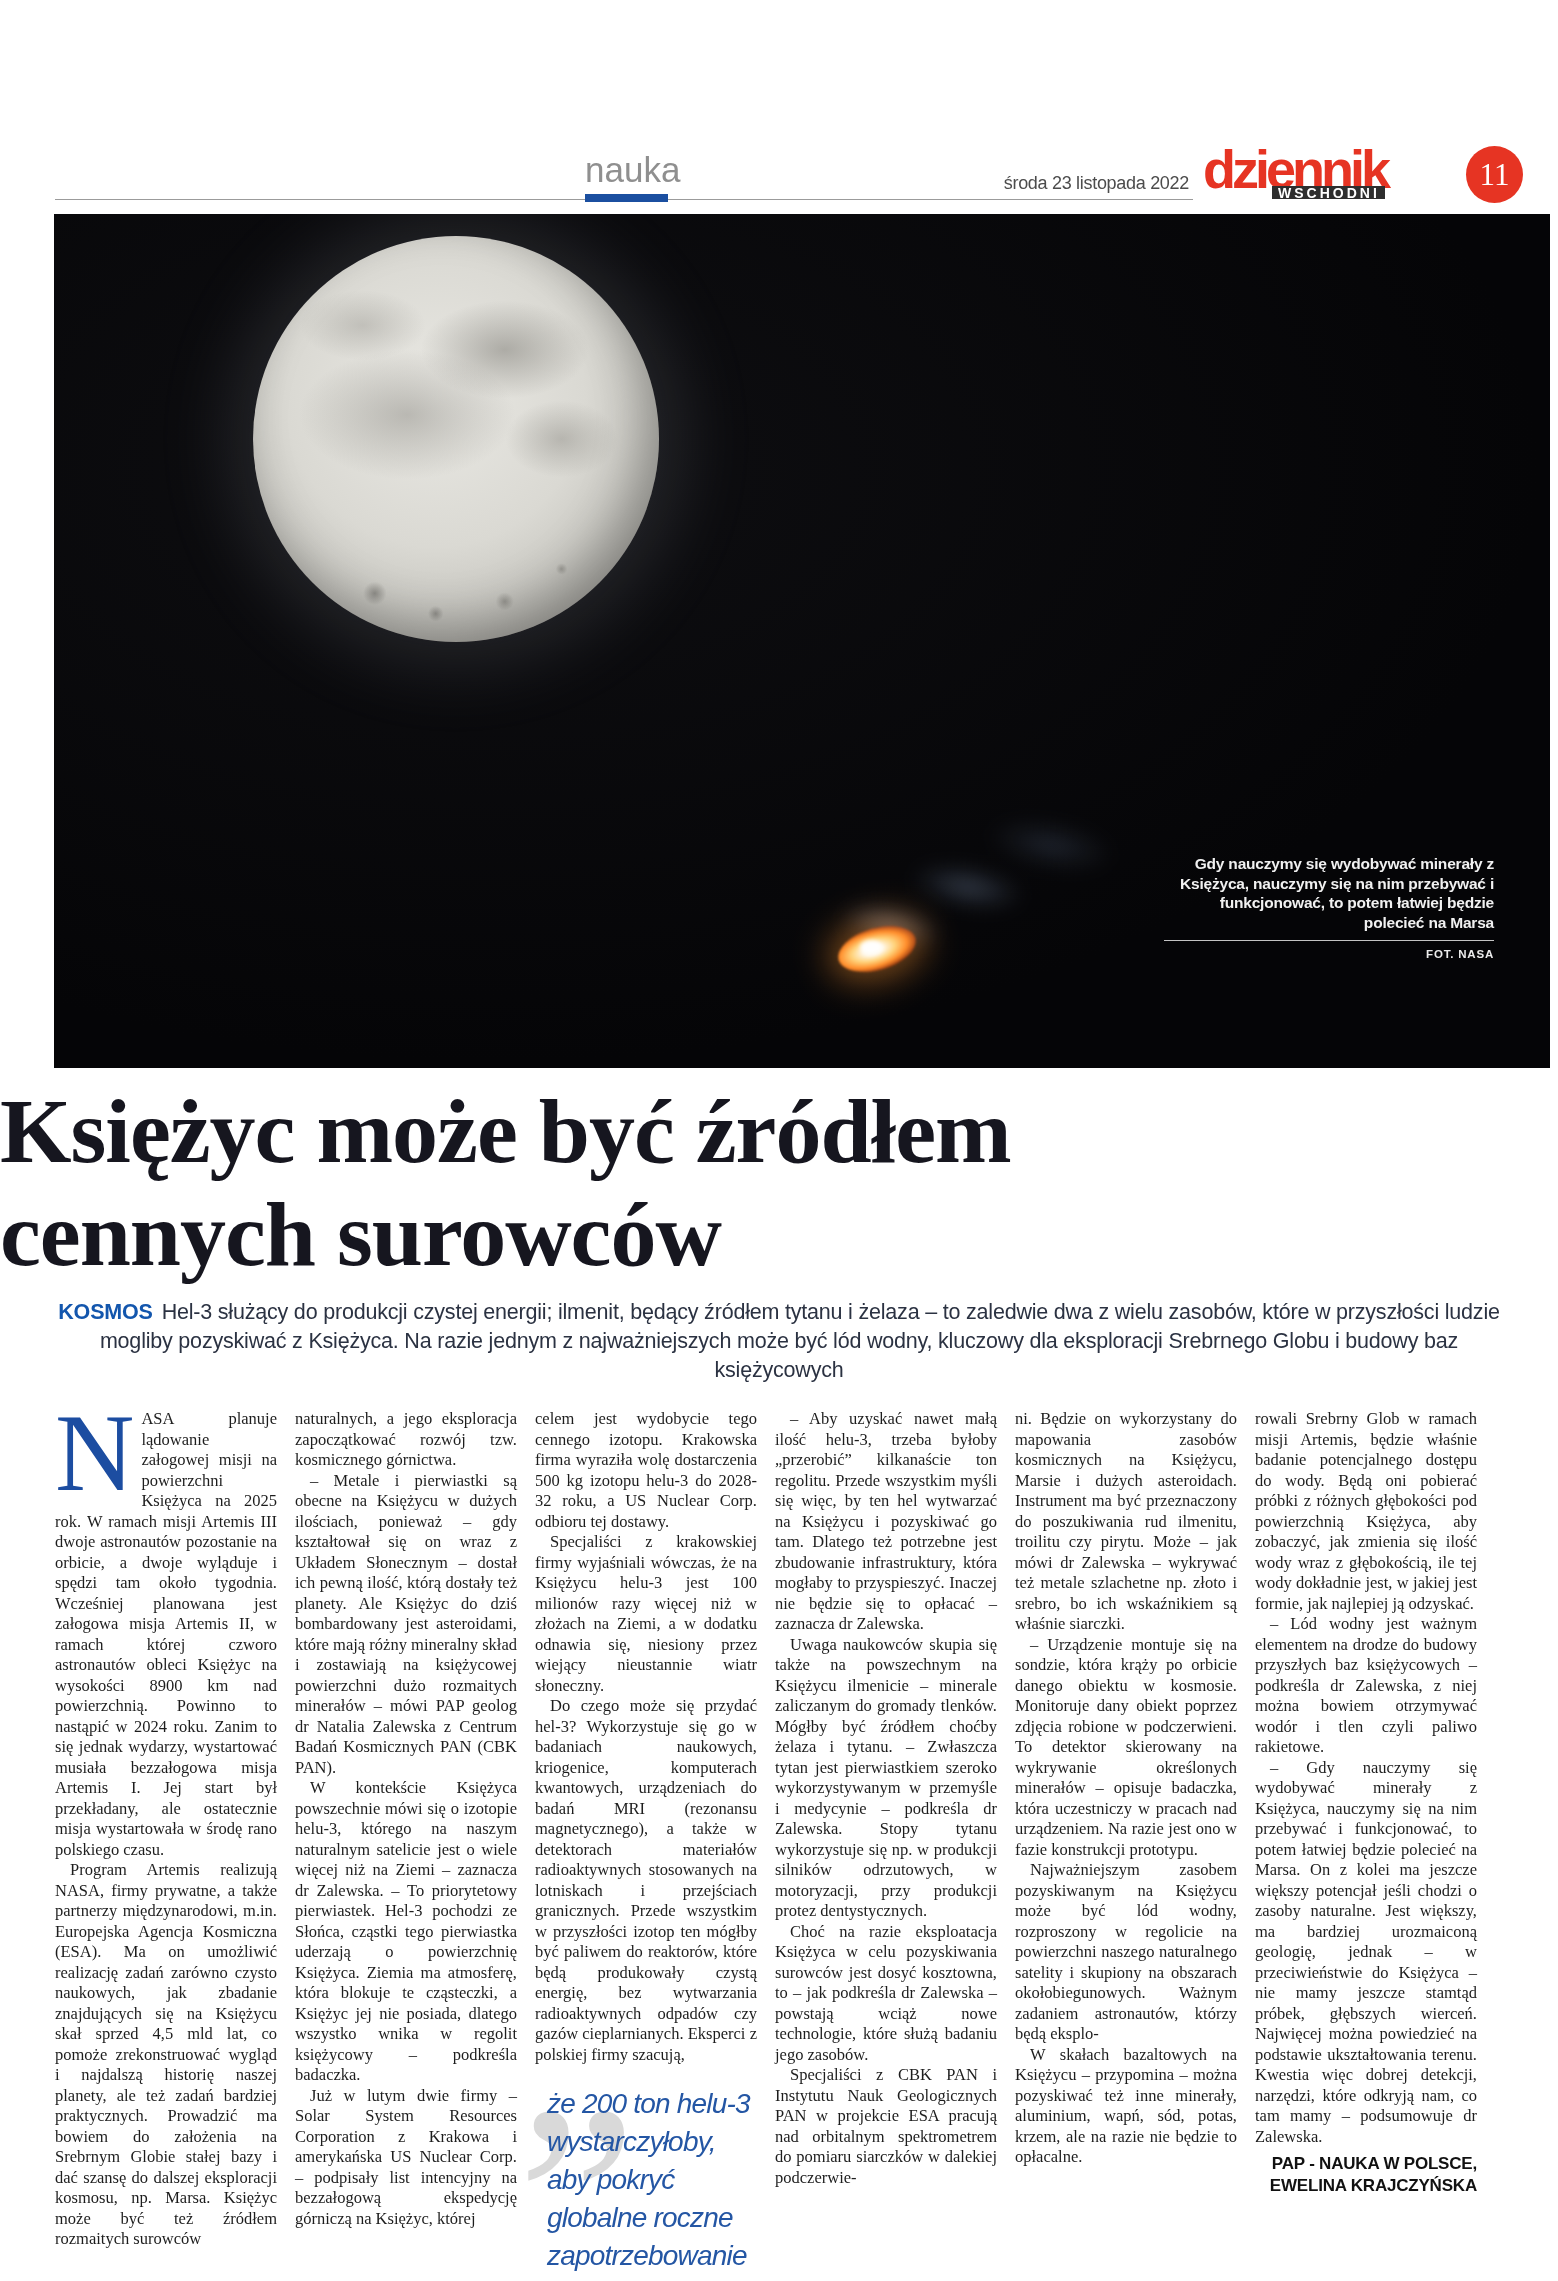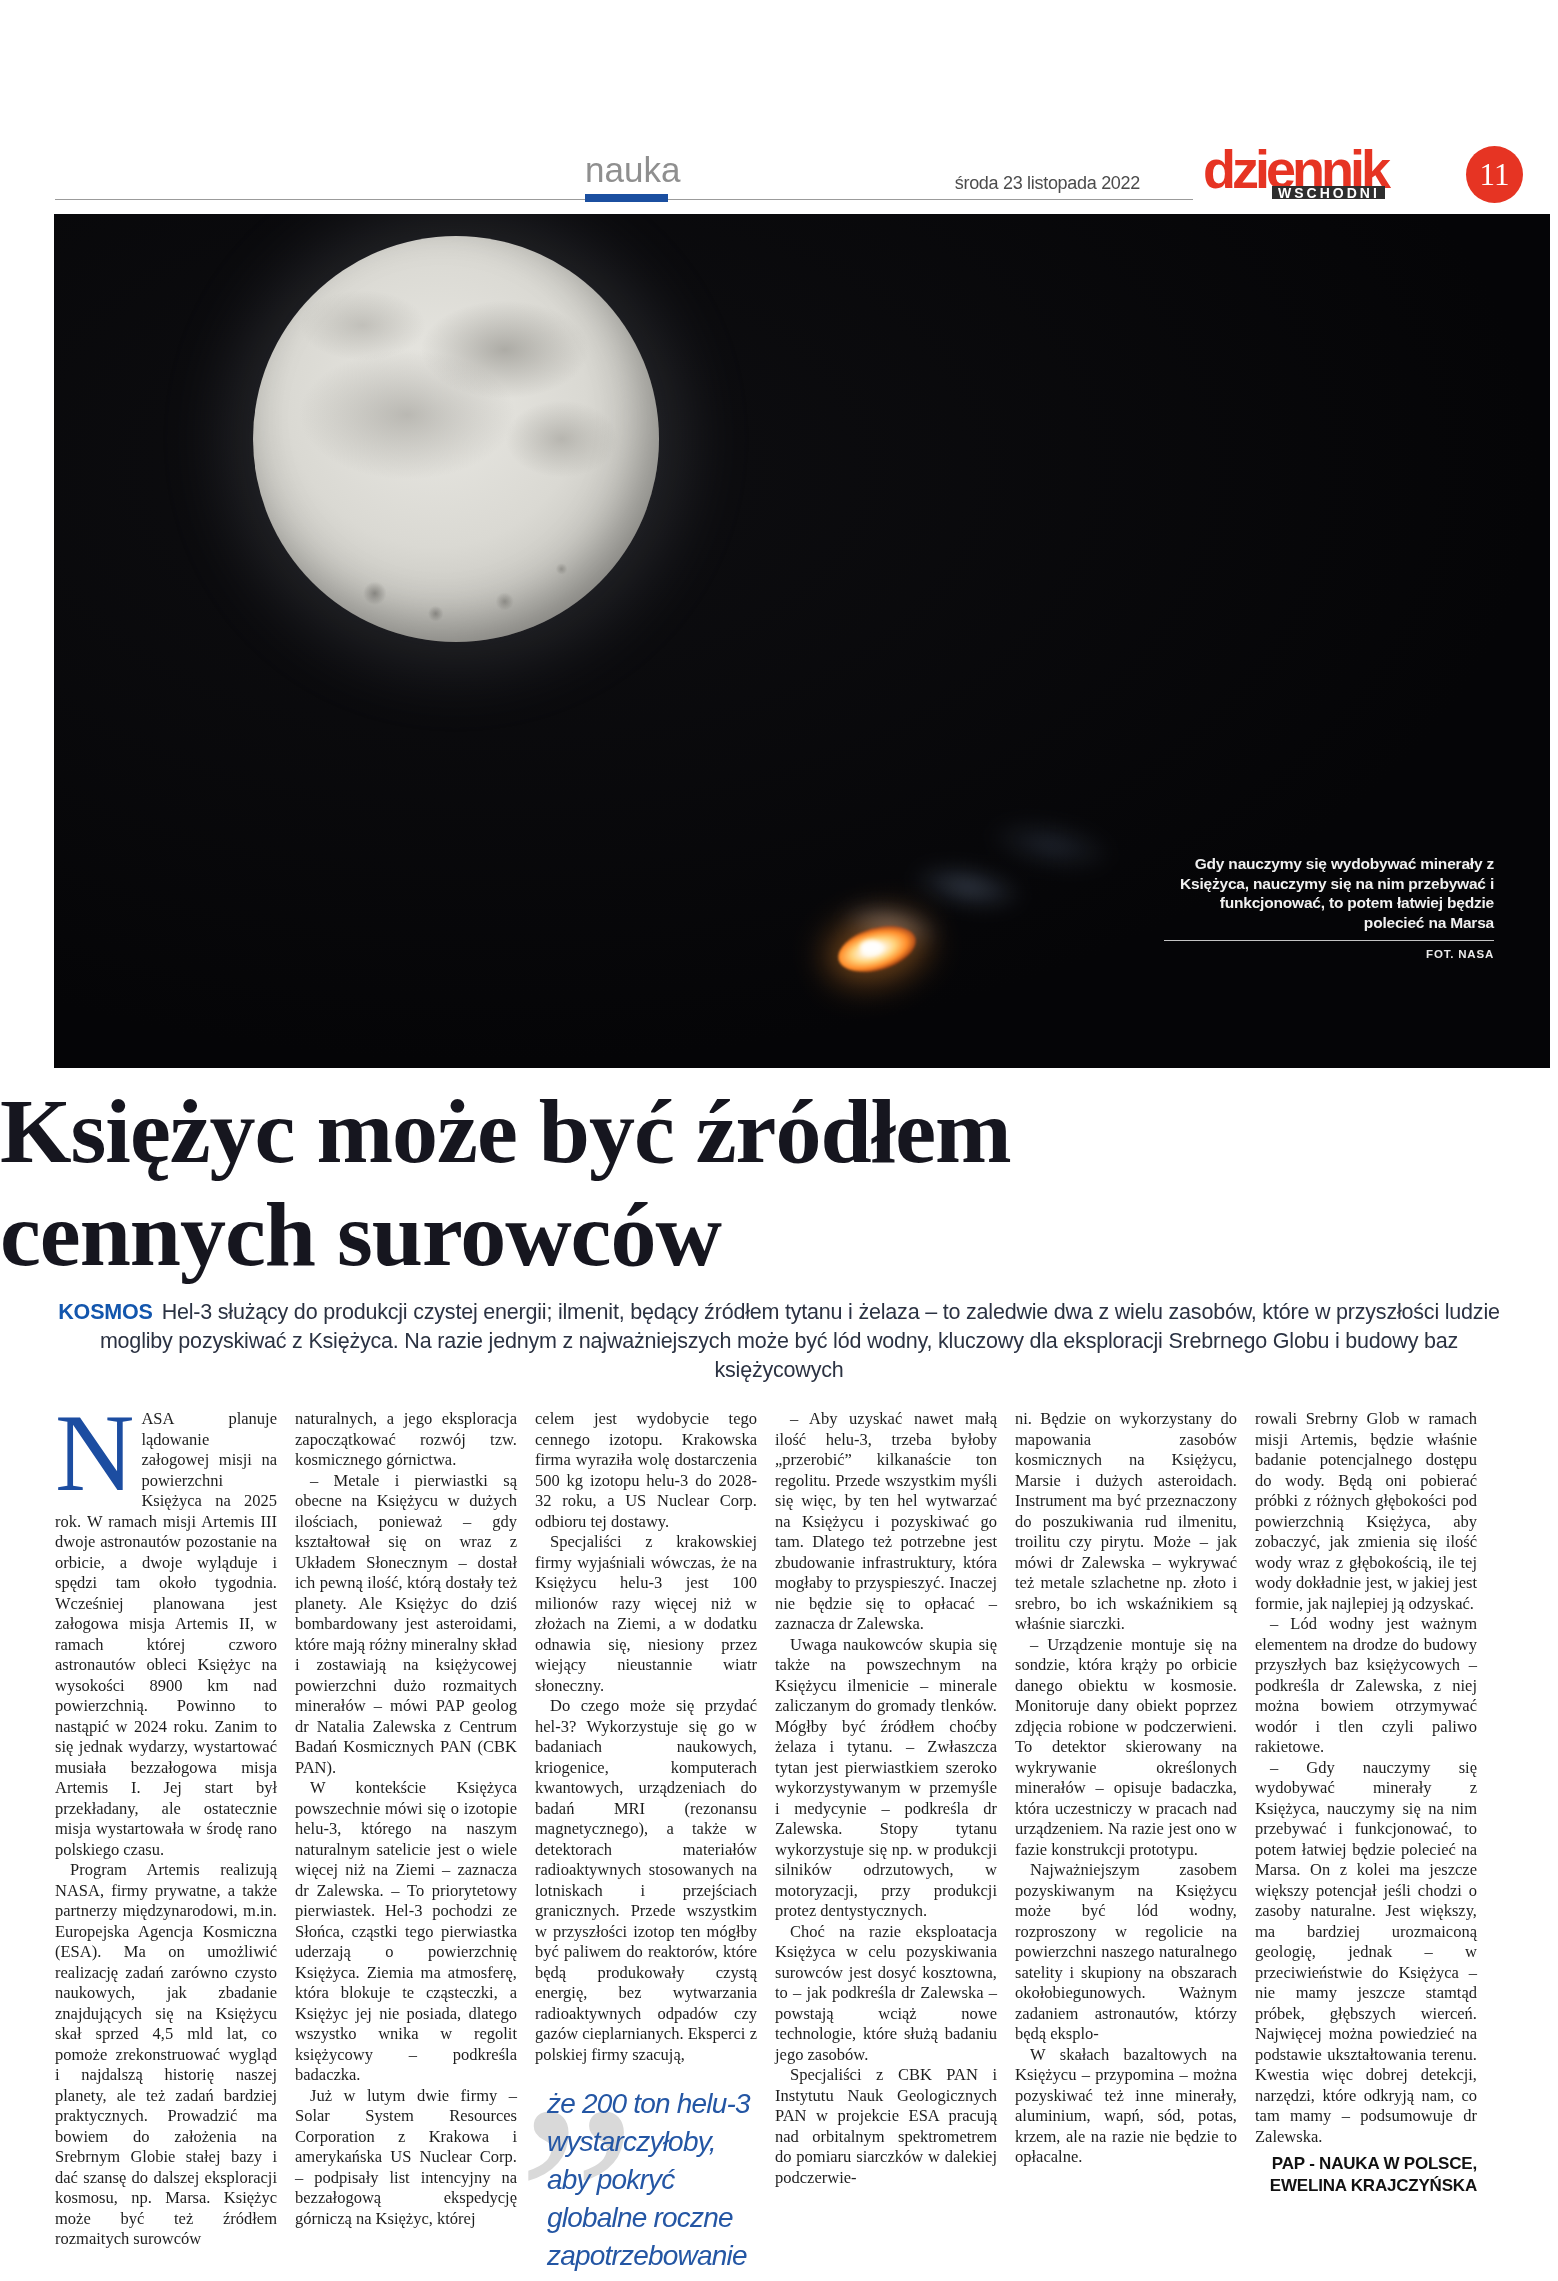--- a/index.html
+++ b/index.html
@@ -3,21 +3,21 @@
 <meta charset="utf-8">
 <style>
   html,body{margin:0;padding:0;background:#ffffff;}
   body{width:1558px;height:2281px;position:relative;font-family:"Liberation Sans",sans-serif;-webkit-font-smoothing:antialiased;}
   .page{position:absolute;inset:0;background:#fff;overflow:hidden;margin-top:38px;}
 
   
   .section-label{position:absolute;left:585px;top:112px;font-size:35px;color:#8f8f8f;letter-spacing:0px;}
   .header-rule{position:absolute;left:55px;top:161px;width:1138px;height:1px;background:#9b9b9b;}
   .section-bar{position:absolute;left:585px;top:156px;width:83px;height:8px;background:#1b4fa0;}
-  .date{position:absolute;left:840px;top:135px;width:300px;text-align:right;font-size:18px;color:#4c4c4c;letter-spacing:-0.3px;}
+  .date{position:absolute;left:889px;top:135px;width:300px;text-align:right;font-size:18px;color:#4c4c4c;letter-spacing:-0.3px;}
   .masthead{position:absolute;left:1203px;top:104px;font-size:54px;line-height:54px;font-weight:bold;color:#e63423;letter-spacing:-4px;}
   .masthead-sub{position:absolute;left:1272px;top:148px;background:#2e2e2e;color:#ffffff;font-size:14px;line-height:8px;letter-spacing:3px;padding:3px 5px 2px 6px;font-weight:bold;}
   .page-badge{position:absolute;left:1466px;top:108px;width:57px;height:57px;border-radius:50%;background:#e63423;color:#fff;text-align:center;font-family:"Liberation Serif",serif;font-size:31px;line-height:57px;font-weight:normal;}
 
   
   .photo{position:absolute;left:54px;top:176px;width:1496px;height:854px;background:radial-gradient(ellipse at 30% 30%,#0e0e11 0%,#050507 70%);overflow:hidden;}
   .moon{position:absolute;left:199px;top:22px;width:406px;height:406px;border-radius:50%;
     background:
       radial-gradient(circle 18px at 30% 88%, rgba(90,88,84,.5), transparent 65%),
       radial-gradient(circle 12px at 45% 93%, rgba(90,88,84,.45), transparent 65%),

